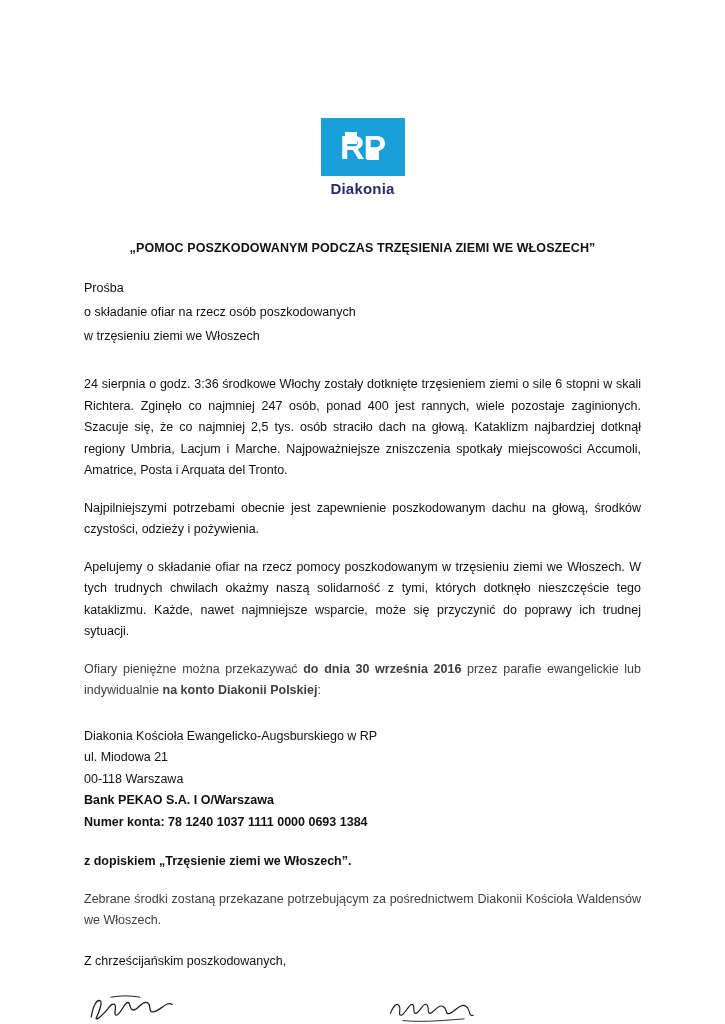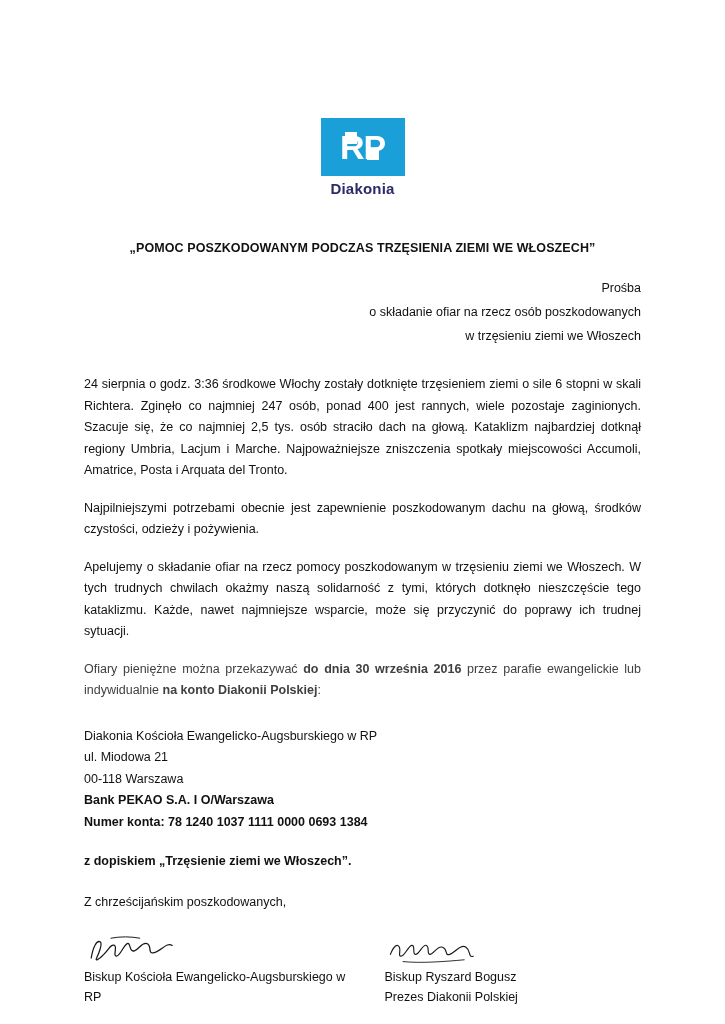--- a/index.html
+++ b/index.html
@@ -96,21 +96,21 @@
   .doc-title {
     margin-top: 44px;
     text-align: center;
     font-weight: bold;
     font-size: 12.5px;
     letter-spacing: 0.1px;
     color: #111;
   }
   .subtitle {
     margin-top: 22px;
-    text-align: right;
+    text-align: left;
     font-size: 12.5px;
     line-height: 1.9;
     color: #111;
   }
 
   
   .body-text {
     margin-top: 26px;
     font-size: 12.5px;
     line-height: 1.72;
@@ -214,20 +214,21 @@
   <div class="address-block">
     <div>Diakonia Kościoła Ewangelicko-Augsburskiego w RP</div>
     <div>ul. Miodowa 21</div>
     <div>00-118 Warszawa</div>
     <div class="b">Bank PEKAO S.A. I O/Warszawa</div>
     <div class="b">Numer konta: 78 1240 1037 1111 0000 0693 1384</div>
   </div>
 
   <div class="note-line">z dopiskiem „Trzęsienie ziemi we Włoszech”.</div>
 
+  <div class="para-plain">Zebrane środki zostaną przekazane potrzebującym za pośrednictwem Diakonii Kościoła Waldensów we Włoszech.</div>
 
   <div class="greeting">Z chrześcijańskim poszkodowanych,</div>
 
   <div class="sig-row">
     <div class="sig-col">
       <svg class="sig-img" viewBox="0 0 170 40">
         <path d="M8,30 C10,18 14,10 18,12 C21,14 16,26 14,30 C12,34 16,32 22,26 C28,20 30,14 34,16 C37,18 32,28 36,28 C40,28 44,16 48,14 C52,12 50,24 56,22 C62,20 64,12 70,14 C76,16 70,26 78,24 C86,22 92,12 98,16" fill="none" stroke="#1a1a1a" stroke-width="1.4" stroke-linecap="round"></path>
         <path d="M30,8 C40,6 52,6 62,8" fill="none" stroke="#1a1a1a" stroke-width="1.1" stroke-linecap="round"></path>
       </svg>
       <div class="sig-role">Biskup Kościoła Ewangelicko-Augsburskiego w RP</div>

